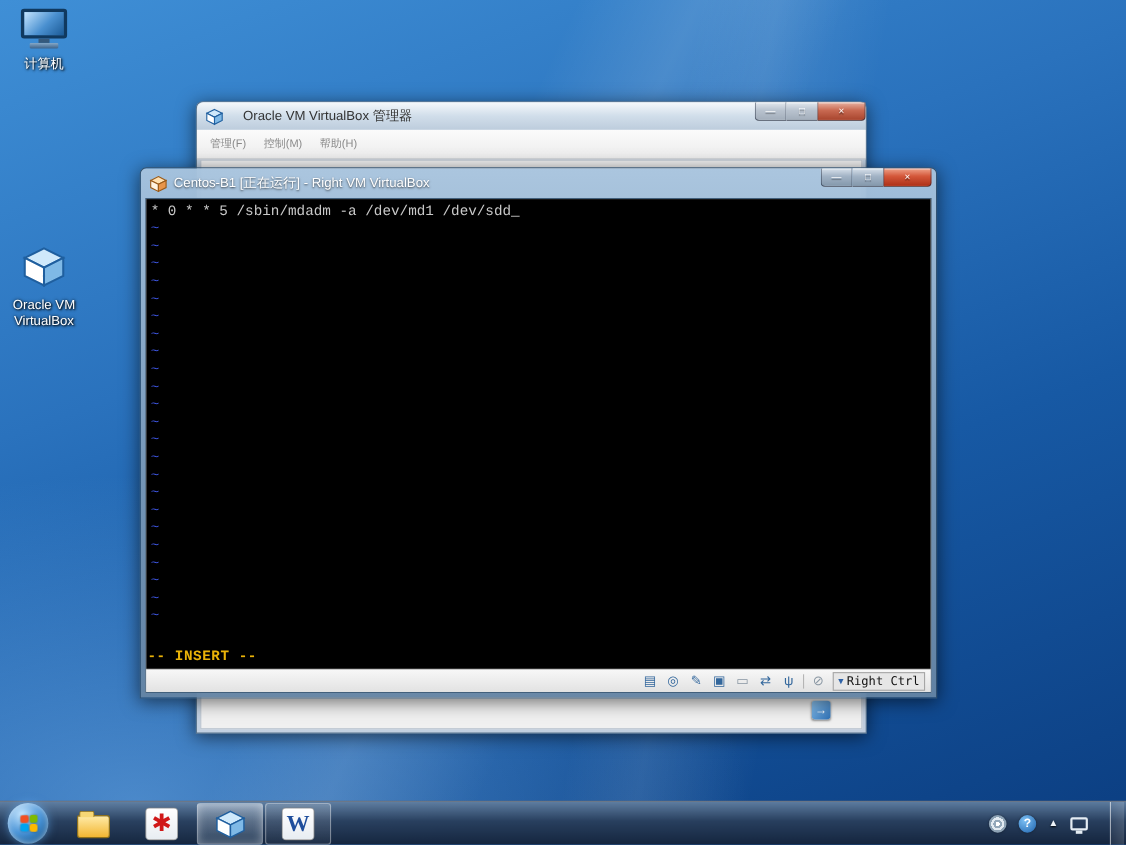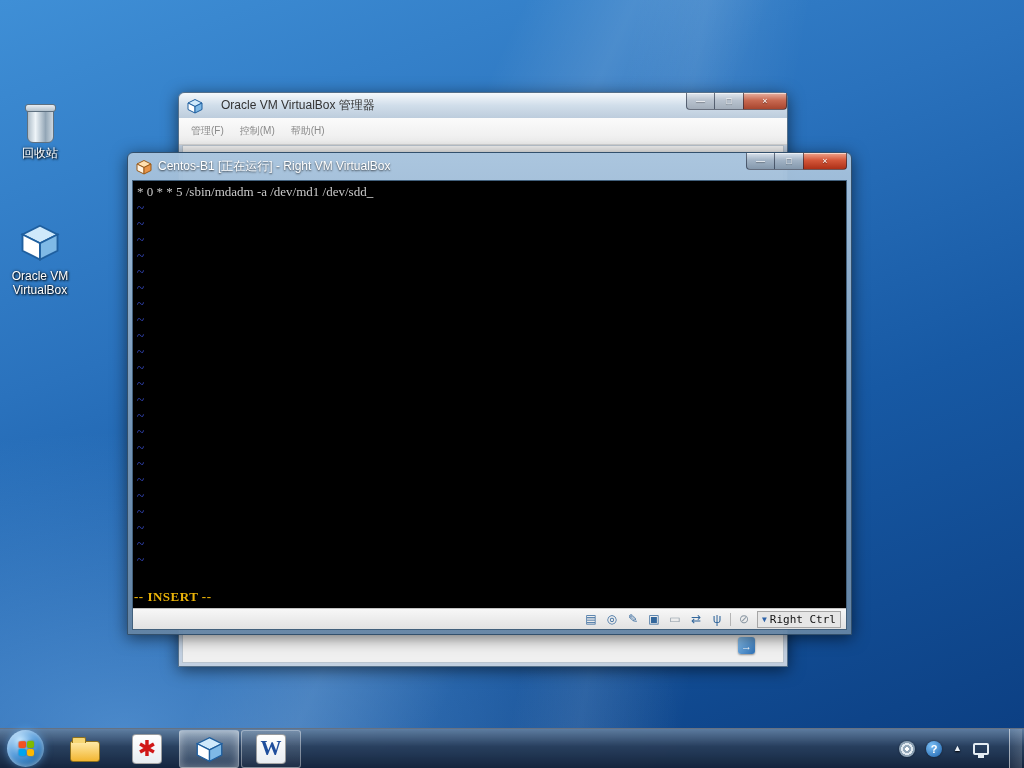--- a/index.html
+++ b/index.html
@@ -44,21 +44,21 @@
 #manager .menu-item{color:#8a8a8a}
 #manager .client{flex:1;margin:0 3px 3px;background:#f0f0f0;border:1px solid #b9c4cf;position:relative}
 .mgr-corner-icon{position:absolute;right:28px;bottom:8px;width:17px;height:17px;border-radius:3px;background:linear-gradient(135deg,#8ec6f2,#2d6fb4);color:#fff;font-size:11px;display:flex;align-items:center;justify-content:center;box-shadow:0 1px 2px rgba(0,0,0,.4)}
 
 
 #vm{left:127px;top:152px;width:725px;height:483px;background:linear-gradient(180deg,rgba(168,196,222,.96),rgba(118,150,182,.96) 60%,rgba(100,132,164,.96));border:1px solid #33506c;display:flex;flex-direction:column;z-index:3;padding:0 4px 4px}
 #vm .titlebar{height:27px;padding:0 0 0 4px}
 #vm .title{color:#fff;font-size:12px;margin-left:6px;text-shadow:0 1px 2px rgba(0,0,0,.75)}
 #vm .client{flex:1;display:flex;flex-direction:column;border:1px solid #42607c;background:#f0f0f0;min-height:0}
 #vm .menubar{height:23px}
-.terminal{flex:1;background:#000;position:relative;font-family:Liberation Serif, serif;font-size:13px;line-height:16px;color:#c9c9c9;padding:3px 4px;overflow:hidden;min-height:0}
+.terminal{flex:1;background:#000;position:relative;font-family:Liberation Mono, monospace;font-size:13px;line-height:16px;color:#c9c9c9;padding:3px 4px;overflow:hidden;min-height:0}
 .cmdline{white-space:pre}
 .cursor{color:#e8e8e8}
 .tilde{color:#3d55e0}
 .modeline{position:absolute;bottom:3px;left:1px;color:#eab308;letter-spacing:.5px;font-weight:bold}
 .statusbar{height:21px;display:flex;align-items:center;justify-content:flex-end;gap:5px;background:linear-gradient(#f7f7f7,#e2e2e2);border-top:1px solid #c2c2c2;padding:0 5px}
 .st-ico{font-size:12px;line-height:1;color:#33679c;width:16px;text-align:center;cursor:default}
 .st-ico.dim{color:#8a97a3}
 .st-sep{width:1px;height:13px;background:#b5b5b5}
 .host-key{display:flex;align-items:center;gap:3px;background:#e6e6e6;border:1px solid #a6a6a6;padding:1px 4px;font-family:"DejaVu Sans Mono",monospace;font-size:11px;color:#111}
 .host-key .hk-arrow{font-size:8px;color:#2d62a8}
@@ -88,25 +88,29 @@
 
 .cube-lg{width:42px;height:40px}
 .cube-md{width:29px;height:28px}
 .cube-sm{width:16px;height:16px}
 </style>
 </head>
 <body>
 
 <div class="desktop">
 
-
-  <div class="desk-icon" style="top:106px">
-    <div class="ic-bin"></div>
-    <div class="desk-label">回收站</div>
-  </div>
+  <div class="desk-icon" style="top:8px">
+    <div class="ic-computer">
+      <div class="screen"></div>
+        <div class="neck"></div>
+        <div class="base"></div>
+    </div>
+    <div class="desk-label">计算机</div>
+  </div>
+
 
   <div class="desk-icon" style="top:222px">
     <svg class="cube-lg" viewBox="0 0 32 32">
       <polygon points="16,3 30,10 16,17 2,10" fill="#cfe9fb" stroke="#1f5f9f" stroke-width="1.5"></polygon>
       <polygon points="2,10 16,17 16,30 2,23" fill="#ffffff" stroke="#1f5f9f" stroke-width="1.5"></polygon>
       <polygon points="30,10 16,17 16,30 30,23" fill="#7fb9e6" stroke="#1f5f9f" stroke-width="1.5"></polygon>
     </svg>
     <div class="desk-label">Oracle VM VirtualBox</div>
   </div>
 

